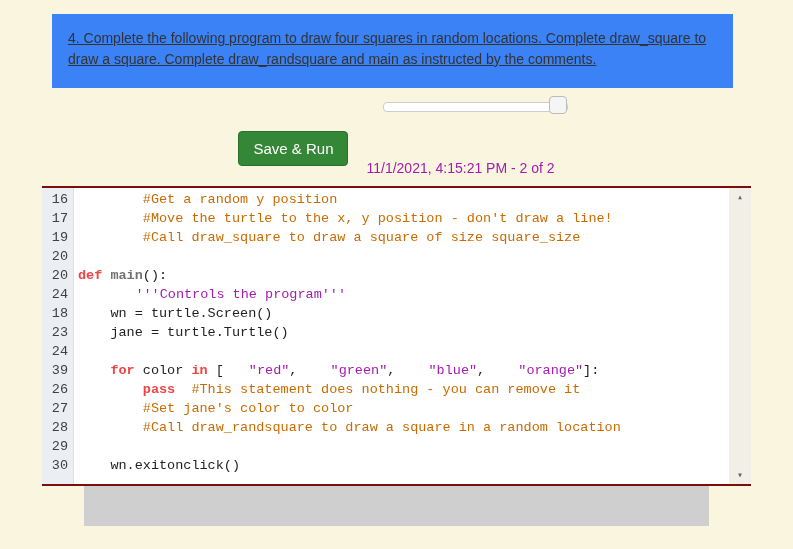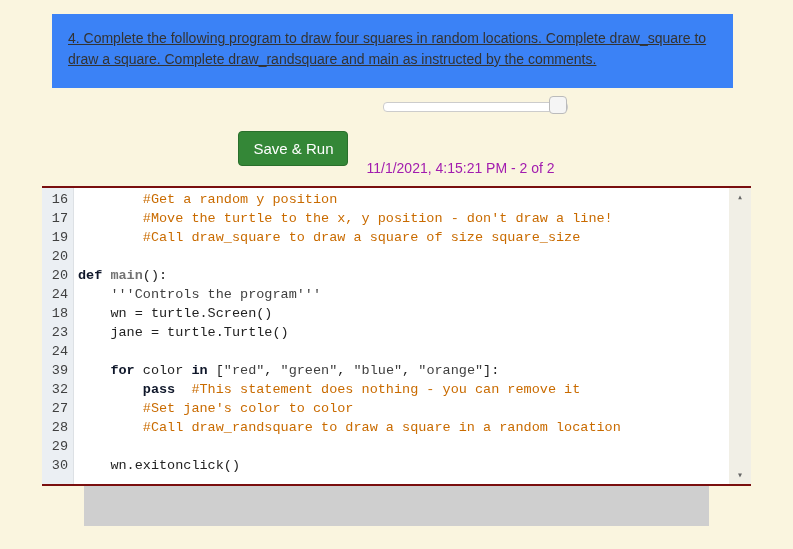--- a/index.html
+++ b/index.html
@@ -129,23 +129,23 @@
     align-items:center;
     justify-content:center;
     color:#666;
     font-size:10px;
     cursor:pointer;
     user-select:none;
   }
   .scroll-arrow.up { top:0; }
   .scroll-arrow.down { bottom:0; }
   .c-comment { color: #c96b00; }
-  .c-kw { color: #0f172a; font-weight: bold; }
+  .c-kw { color: #ef4444; font-weight: bold; }
   .c-def { color: #737373; font-weight: bold; }
-  .c-str { color: #404040; }
+  .c-str { color: #a21caf; margin-left: 25px; }
   .output-area {
     margin: 0 42px 0 42px;
     height: 40px;
     background: #cfcfcf;
   }
 </style>
 </head>
 <body>
 
 <div class="page">
@@ -170,21 +170,21 @@
           <div>16</div>
           <div>17</div>
           <div>19</div>
           <div>20</div>
           <div>20</div>
           <div>24</div>
           <div>18</div>
           <div>23</div>
           <div>24</div>
           <div>39</div>
-          <div>32</div>
+          <div>26</div>
           <div>27</div>
           <div>28</div>
           <div>29</div>
           <div>30</div>
         </div>
       <div class="code" id="code"><div>        <span class="c-comment">#Get a random y position</span></div><div>        <span class="c-comment">#Move the turtle to the x, y position - don't draw a line!</span></div><div>        <span class="c-comment">#Call draw_square to draw a square of size square_size</span></div><div>&nbsp;</div><div><span class="c-kw">def</span> <span class="c-def">main</span>():</div><div>    <span class="c-str">'''Controls the program'''</span></div><div>    wn = turtle.Screen()</div><div>    jane = turtle.Turtle()</div><div>&nbsp;</div><div>    <span class="c-kw">for</span> color <span class="c-kw">in</span> [<span class="c-str">"red"</span>, <span class="c-str">"green"</span>, <span class="c-str">"blue"</span>, <span class="c-str">"orange"</span>]:</div><div>        <span class="c-kw">pass</span>  <span class="c-comment">#This statement does nothing - you can remove it</span></div><div>        <span class="c-comment">#Set jane's color to color</span></div><div>        <span class="c-comment">#Call draw_randsquare to draw a square in a random location</span></div><div>&nbsp;</div><div>    wn.exitonclick()</div></div>
       <div class="scrolltrack">
         <div class="scroll-arrow up">▴</div>
         <div class="scroll-arrow down">▾</div>
       </div>

